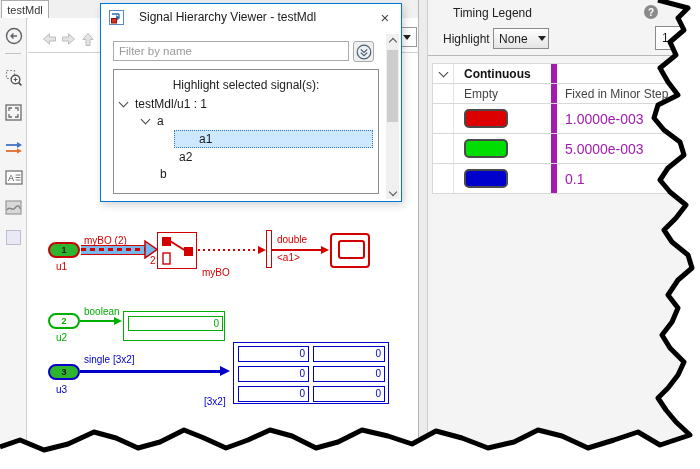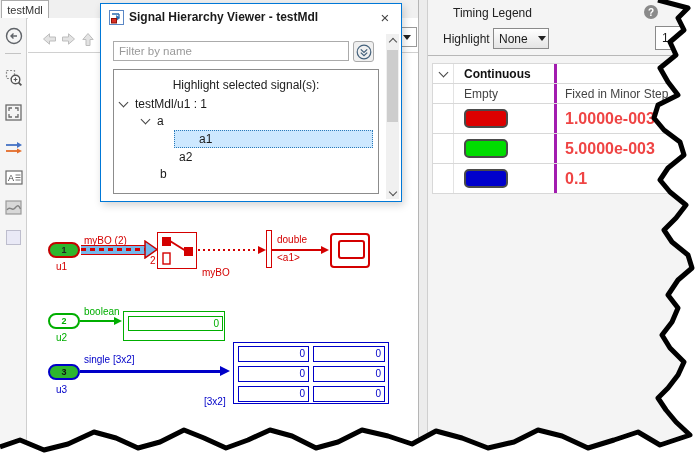--- a/index.html
+++ b/index.html
@@ -60,31 +60,31 @@
         font-size:10px;font-weight:bold;display:flex;align-items:center;justify-content:center;}
   .hl-label{position:absolute;left:15px;top:32px;font-size:12px;color:#222;}
   .dropdown{position:absolute;left:65px;top:28px;width:56px;height:21px;background:linear-gradient(#ffffff,#e4e4e4);
             border:1px solid #8a8a8a;box-sizing:border-box;font-size:12px;display:flex;align-items:center;padding:0 5px;gap:10px;}
   .torn-btn{position:absolute;left:227px;top:26px;width:45px;height:24px;background:#fff;border:1px solid #8a8a8a;
             box-sizing:border-box;font-size:12px;display:flex;align-items:center;padding-left:6px;}
   .panel-sep{position:absolute;left:0;top:55px;width:272px;height:1px;background:#b7b7b7;}
   .tl-table{position:absolute;left:4px;top:63px;width:268px;background:#fff;border:1px solid #d8d8d8;border-bottom:none;box-sizing:border-box;}
   .tl-row{display:flex;border-bottom:1px solid #d8d8d8;align-items:center;background:#fff;}
   .tl-c0{width:20px;flex:none;display:flex;align-items:center;justify-content:center;align-self:stretch;border-right:1px solid #e3e3e3;}
-  .tl-c1{width:103px;flex:none;padding-left:10px;box-sizing:border-box;border-right:3px solid #a21caf;align-self:stretch;display:flex;align-items:center;}
+  .tl-c1{width:103px;flex:none;padding-left:10px;box-sizing:border-box;border-right:6px solid #a21caf;align-self:stretch;display:flex;align-items:center;}
   .tl-c2{flex:1;padding-left:8px;}
   .tl-h{height:19px;font-weight:bold;color:#111;font-size:12px;}
   .tl-r{height:19px;color:#444;font-size:12px;}
-  .tl-s{height:29px;color:#ef4444;font-size:16px;font-weight:bold;}
+  .tl-s{height:29px;color:#a21caf;font-size:14px;}
   .swatch{width:44px;height:19px;border:2px solid #4a4a4a;border-radius:5px;box-sizing:border-box;}
   .chev{width:6px;height:6px;border-right:1.5px solid #444;border-bottom:1.5px solid #444;transform:rotate(45deg);display:inline-block;margin-top:-3px;}
   
   .dialog{position:absolute;left:100px;top:3px;width:302px;height:199px;background:#fff;border:1px solid #0078D7;
           box-sizing:border-box;z-index:50;box-shadow:2px 3px 8px rgba(0,0,0,.18);}
-  .dlg-titlebar{position:absolute;left:0;top:0;width:100%;height:26px;display:flex;align-items:center;padding-left:8px;box-sizing:border-box;gap:5px;font-weight:bold;}
+  .dlg-titlebar{position:absolute;left:0;top:0;width:100%;height:26px;display:flex;align-items:center;padding-left:8px;box-sizing:border-box;gap:15px;}
   .dlg-title{font-size:12px;color:#1a1a1a;}
   .dlg-close{position:absolute;right:7px;top:4px;font-size:15px;color:#444;width:18px;height:18px;
              display:flex;align-items:center;justify-content:center;}
   .dlg-filter{position:absolute;left:12px;top:37px;width:236px;height:20px;border:1px solid #ababab;box-sizing:border-box;
               font-size:11.5px;padding:0 5px;font-family:"Liberation Sans",sans-serif;color:#333;}
   .dlg-filter::placeholder{color:#999;}
   .dlg-chevbtn{position:absolute;left:252px;top:37px;width:21px;height:21px;border:1px solid #ababab;background:#f0f0f0;
                border-radius:3px;box-sizing:border-box;display:flex;align-items:center;justify-content:center;}
   .dlg-scroll{position:absolute;left:285px;top:30px;width:13px;height:165px;background:#f0f0f0;}
   .dlg-thumb{position:absolute;left:1px;top:16px;width:11px;height:72px;background:#cdcdcd;}

